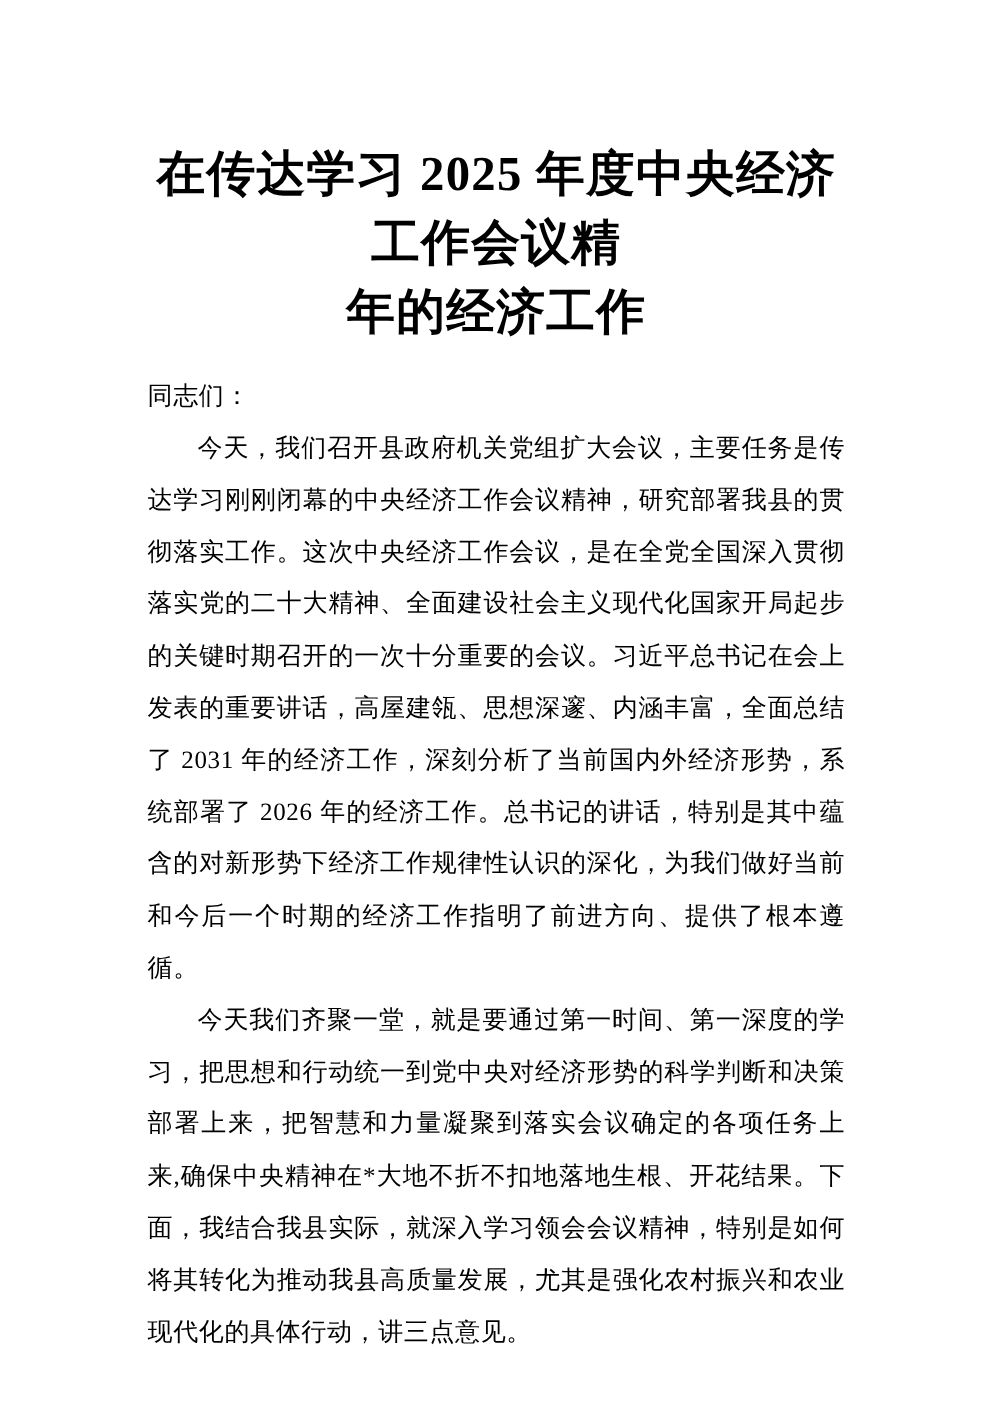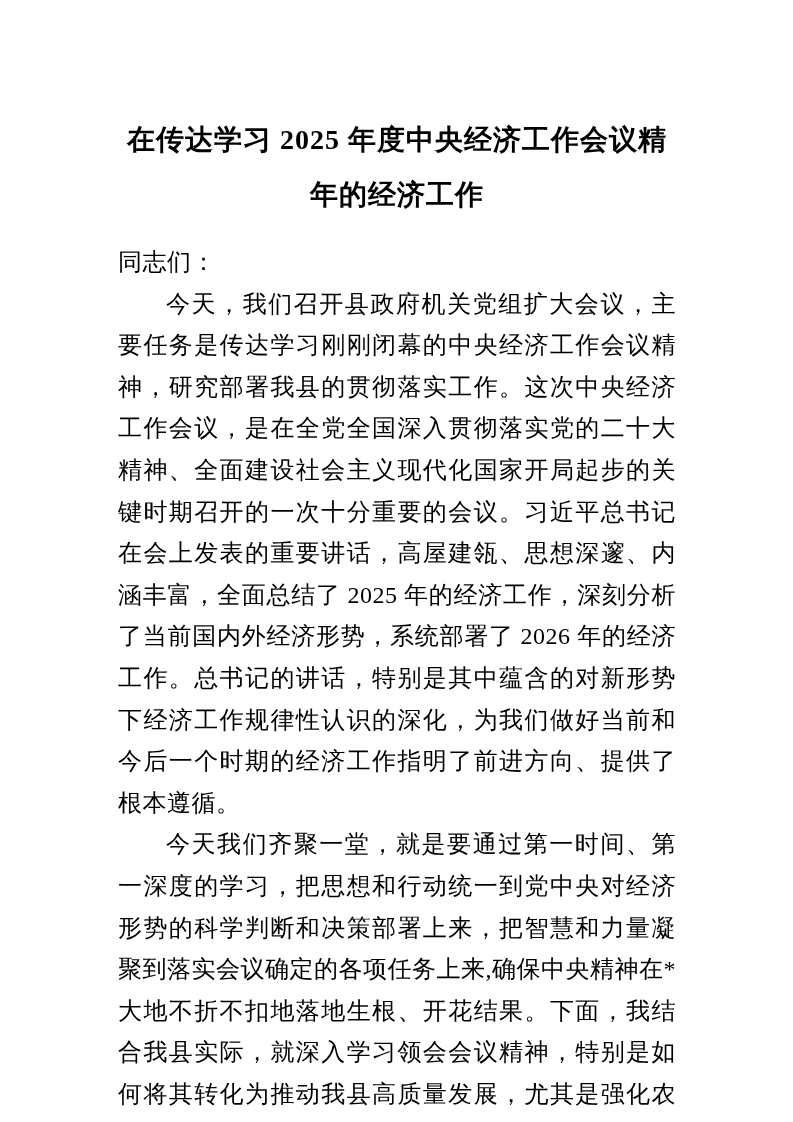--- a/index.html
+++ b/index.html
@@ -18,47 +18,47 @@
     box-sizing: border-box;
   }
   .content {
     box-sizing: border-box;
     width: 100%;
     height: 100%;
     padding: 112px 117px 0 118px;
   }
   .doc-title {
     margin: 0 0 20px 0;
-    font-size: 28px;
+    font-size: 39px;
     font-weight: bold;
     text-align: center;
     line-height: 55px;
     letter-spacing: 1px;
   }
   .doc-title .tline {
     display: block;
   }
   .salutation,
   .para {
     margin: 0;
-    font-size: 24px;
+    font-size: 20px;
     line-height: 41.6px;
     text-align: justify;
     letter-spacing: 0.5px;
   }
   .indent {
     text-indent: 2em;
   }
 </style>
 </head>
 <body>
 
 <div class="page">
   <div class="content">
     <h1 class="doc-title">
       <span class="tline">在传达学习 2025 年度中央经济工作会议精</span>
       <span class="tline">年的经济工作</span>
     </h1>
     <p class="salutation">同志们：</p>
-    <p class="para indent">今天，我们召开县政府机关党组扩大会议，主要任务是传达学习刚刚闭幕的中央经济工作会议精神，研究部署我县的贯彻落实工作。这次中央经济工作会议，是在全党全国深入贯彻落实党的二十大精神、全面建设社会主义现代化国家开局起步的关键时期召开的一次十分重要的会议。习近平总书记在会上发表的重要讲话，高屋建瓴、思想深邃、内涵丰富，全面总结了 2025 年的经济工作，深刻分析了当前国内外经济形势，系统部署了 2026 年的经济工作。总书记的讲话，特别是其中蕴含的对新形势下经济工作规律性认识的深化，为我们做好当前和今后一个时期的经济工作指明了前进方向、提供了根本遵循。</p>
+    <p class="para indent">今天，我们召开县政府机关党组扩大会议，主要任务是传达学习刚刚闭幕的中央经济工作会议精神，研究部署我县的贯彻落实工作。这次中央经济工作会议，是在全党全国深入贯彻落实党的二十大精神、全面建设社会主义现代化国家开局起步的关键时期召开的一次十分重要的会议。习近平总书记在会上发表的重要讲话，高屋建瓴、思想深邃、内涵丰富，全面总结了 2031 年的经济工作，深刻分析了当前国内外经济形势，系统部署了 2026 年的经济工作。总书记的讲话，特别是其中蕴含的对新形势下经济工作规律性认识的深化，为我们做好当前和今后一个时期的经济工作指明了前进方向、提供了根本遵循。</p>
     <p class="para indent">今天我们齐聚一堂，就是要通过第一时间、第一深度的学习，把思想和行动统一到党中央对经济形势的科学判断和决策部署上来，把智慧和力量凝聚到落实会议确定的各项任务上来,确保中央精神在*大地不折不扣地落地生根、开花结果。下面，我结合我县实际，就深入学习领会会议精神，特别是如何将其转化为推动我县高质量发展，尤其是强化农村振兴和农业现代化的具体行动，讲三点意见。</p>
   </div>
 </div>
 
 </body></html>

